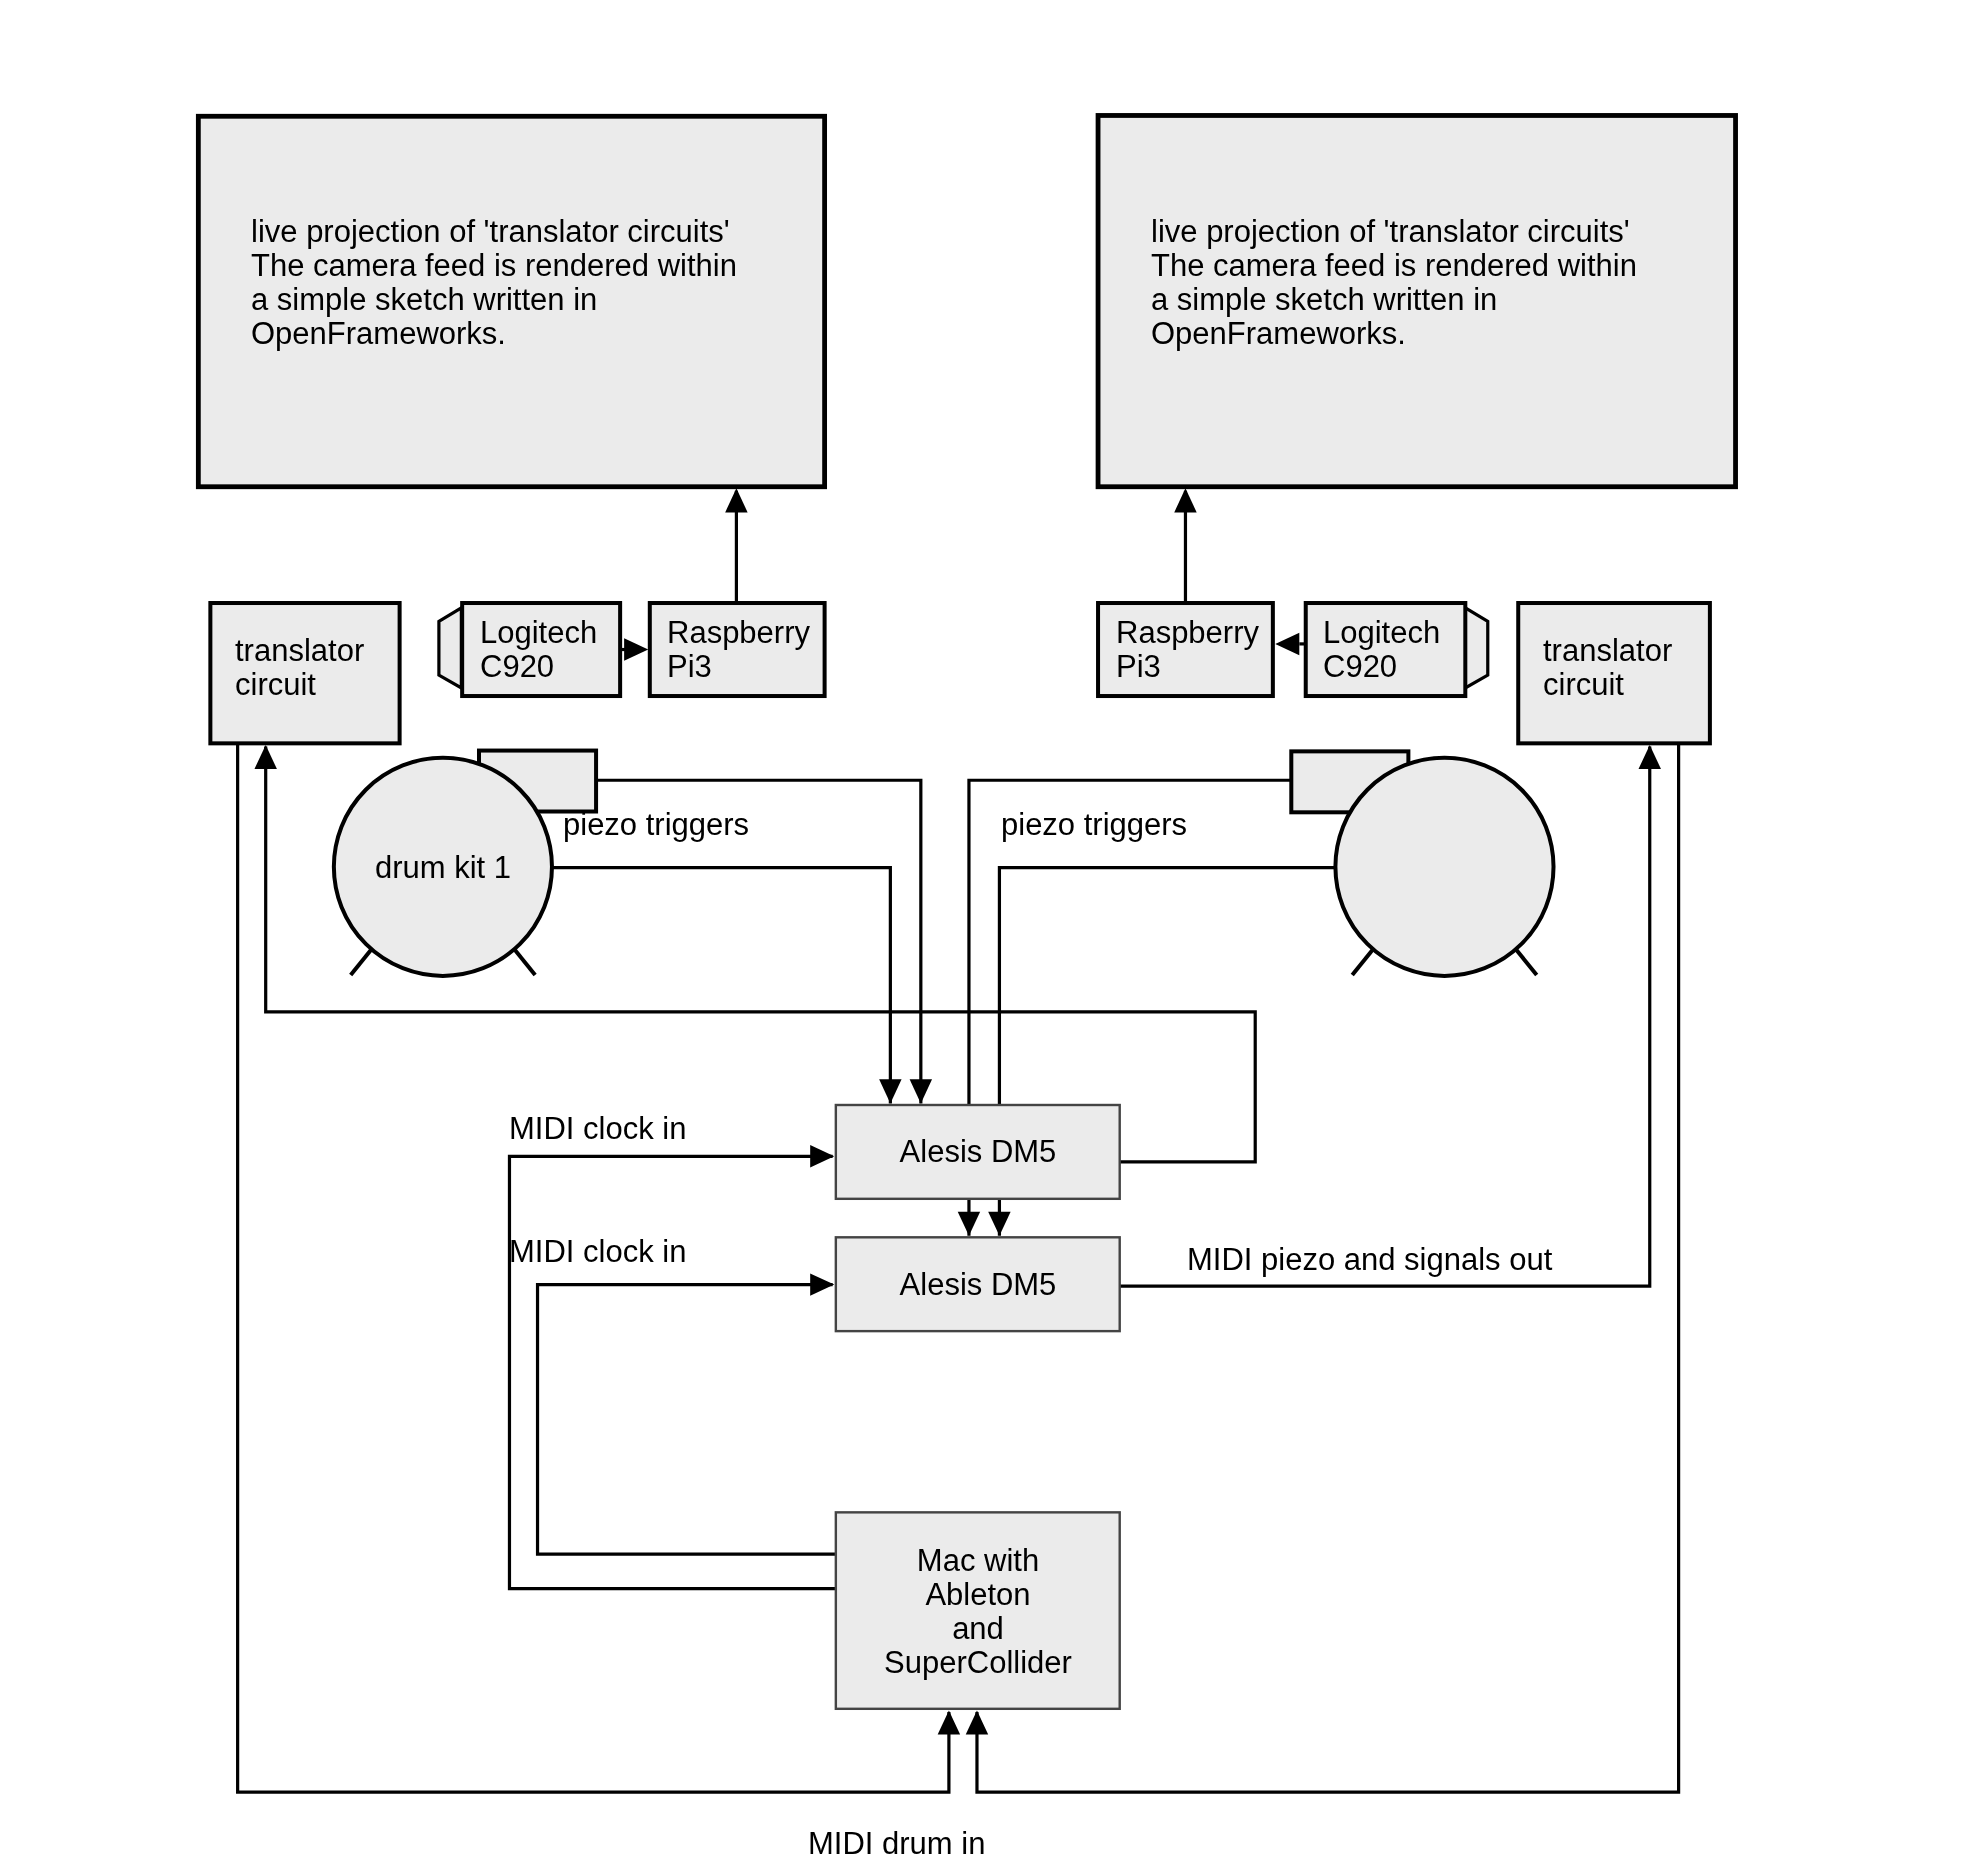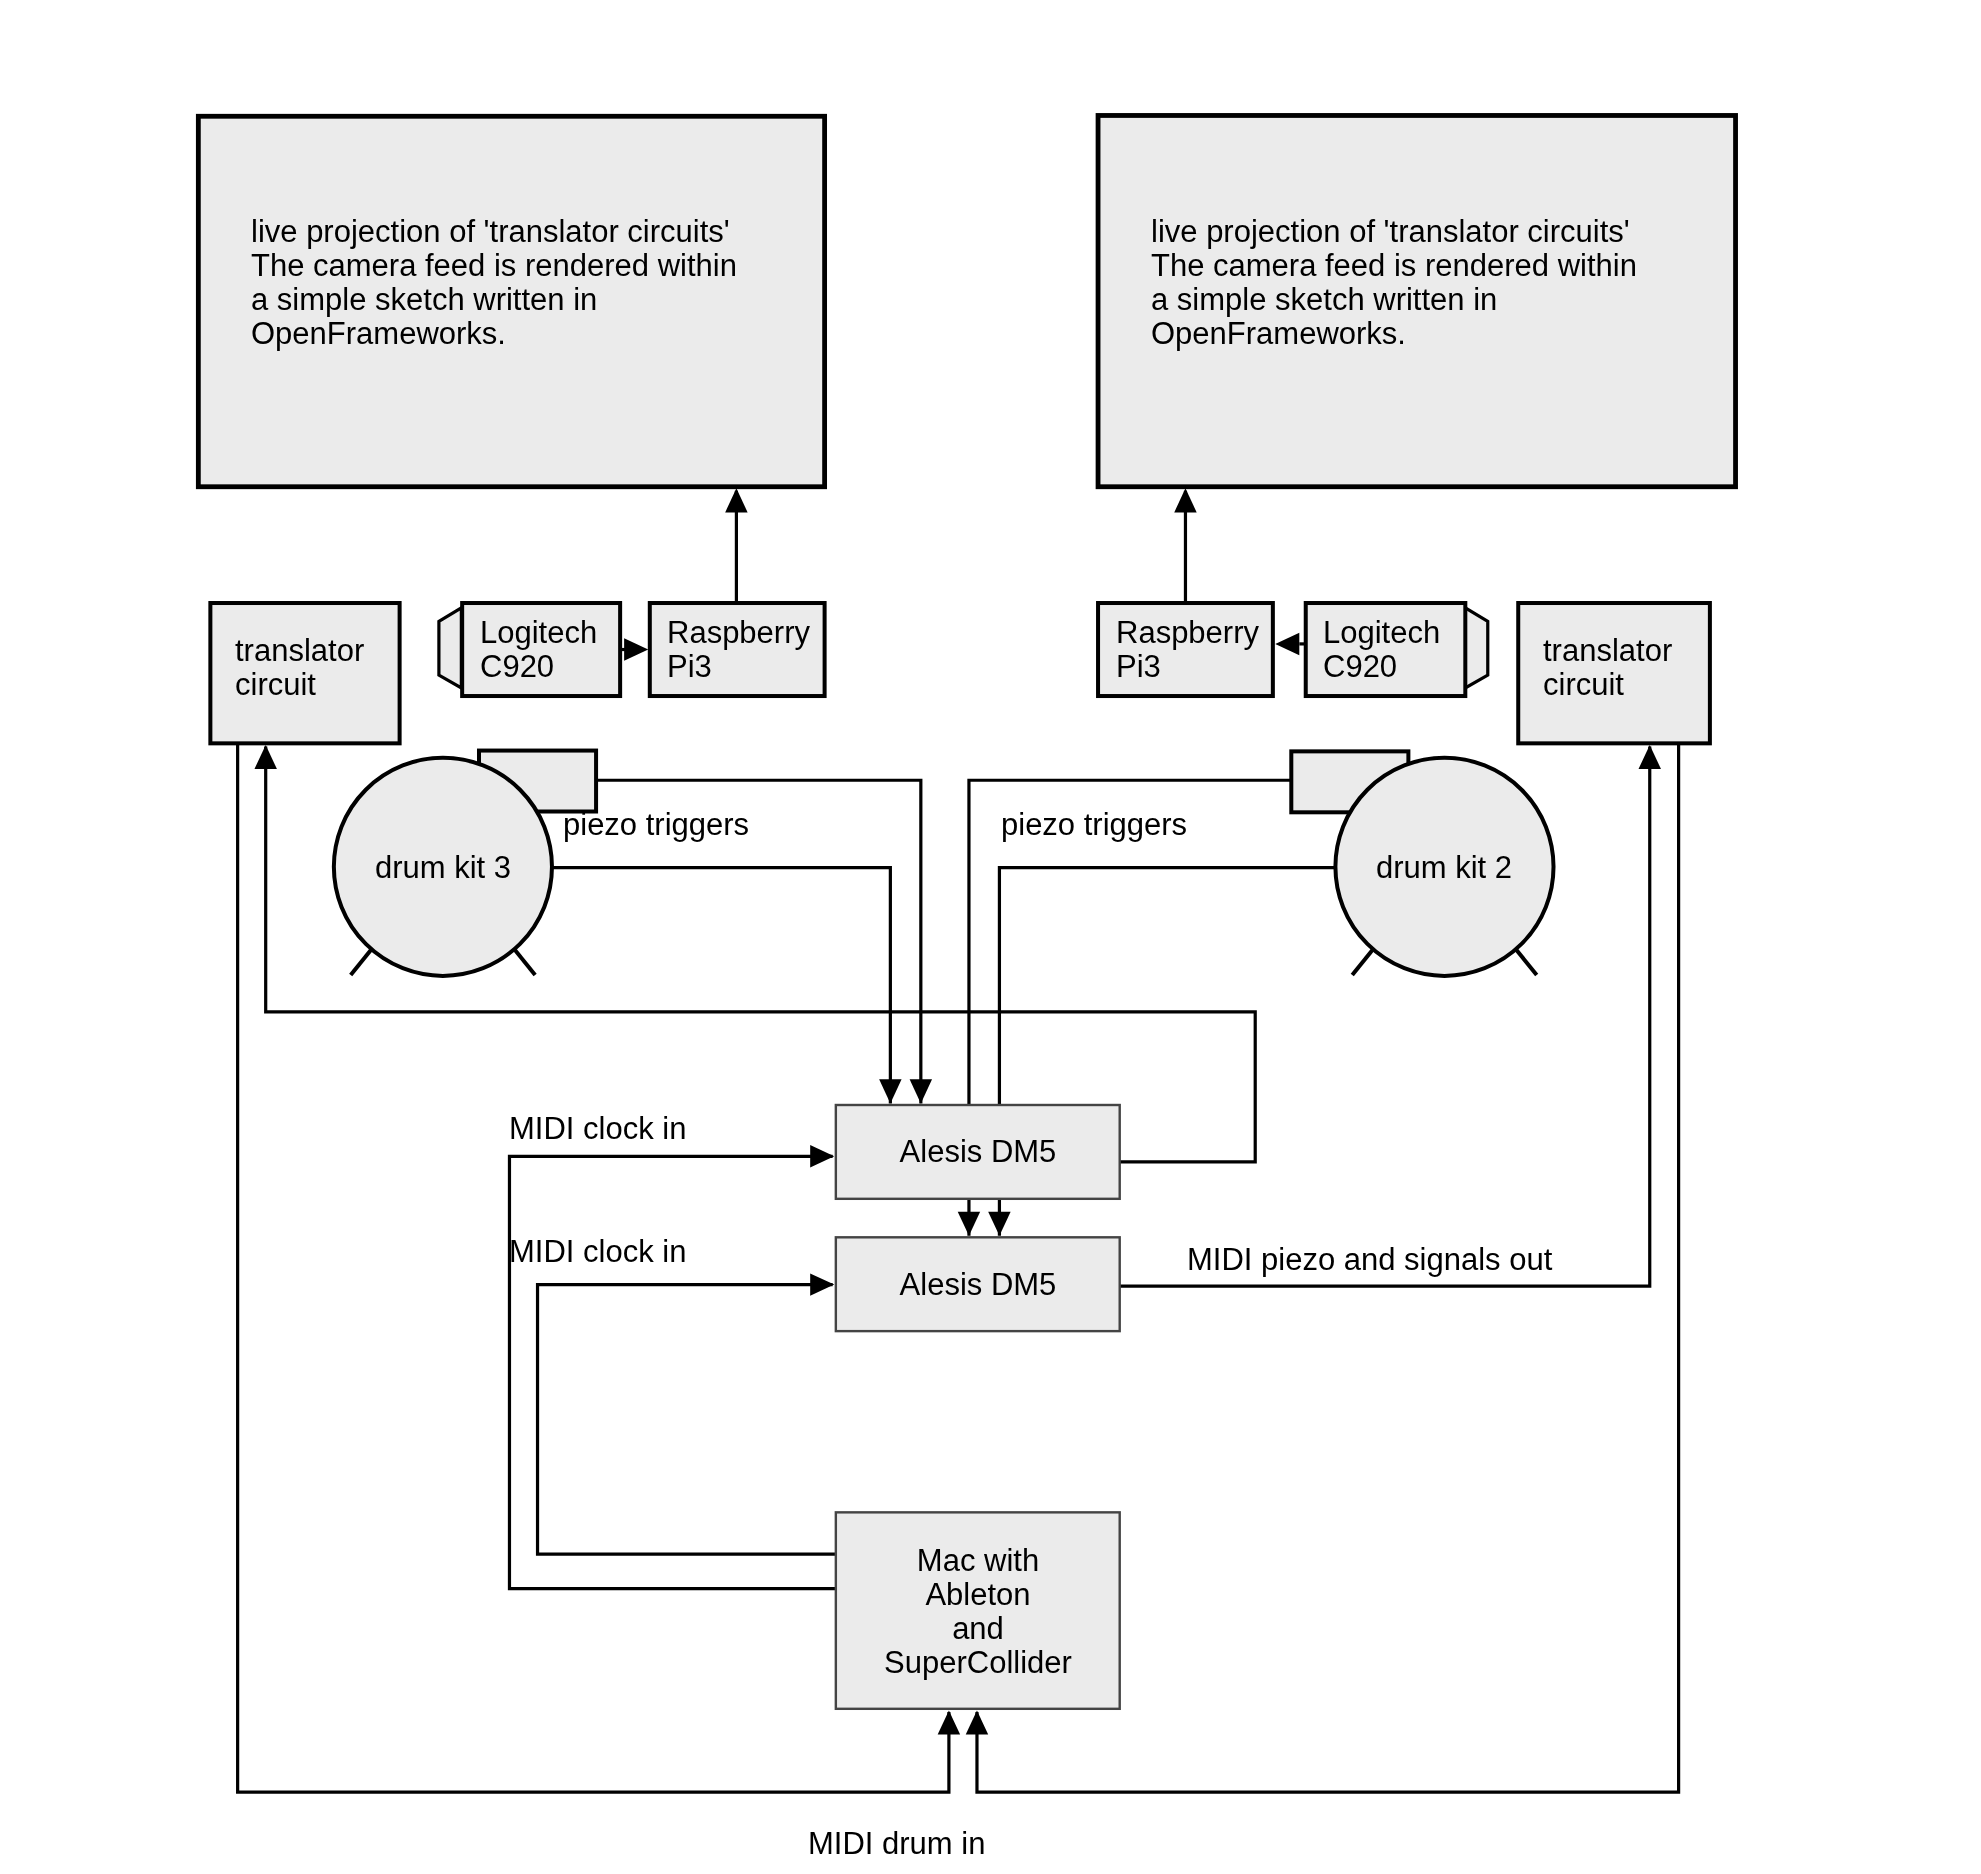--- a/index.html
+++ b/index.html
@@ -109,22 +109,21 @@
 
 <div class="lbl vcenter" style="left:480px;top:603px;height:93px;width:136px;">Logitech
 C920</div>
 <div class="lbl vcenter" style="left:667px;top:603px;height:93px;width:152px;">Raspberry
 Pi3</div>
 <div class="lbl vcenter" style="left:1323px;top:603px;height:93px;width:136px;">Logitech
 C920</div>
 <div class="lbl vcenter" style="left:1116px;top:603px;height:93px;width:152px;">Raspberry
 Pi3</div>
 
-<div class="lbl hcenter" style="left:334px;top:759px;width:218px;height:217px;">drum kit 3</div>
-<div class="lbl hcenter" style="left:1335px;top:759px;width:218px;height:217px;">drum kit 2</div>
+<div class="lbl hcenter" style="left:334px;top:759px;width:218px;height:217px;">drum kit 1</div>
 
 <div class="lbl hcenter" style="left:836px;top:1105px;width:284px;height:94px;">Alesis DM5</div>
 <div class="lbl hcenter" style="left:836px;top:1238px;width:284px;height:94px;">Alesis DM5</div>
 <div class="lbl hcenter" style="left:836px;top:1513px;width:284px;height:197px;">Mac with
 Ableton
 and
 SuperCollider</div>
 
 <div class="lbl center" style="left:563px;top:808px;width:321px;">piezo triggers</div>
 <div class="lbl center" style="left:1001px;top:808px;width:321px;">piezo triggers</div>

